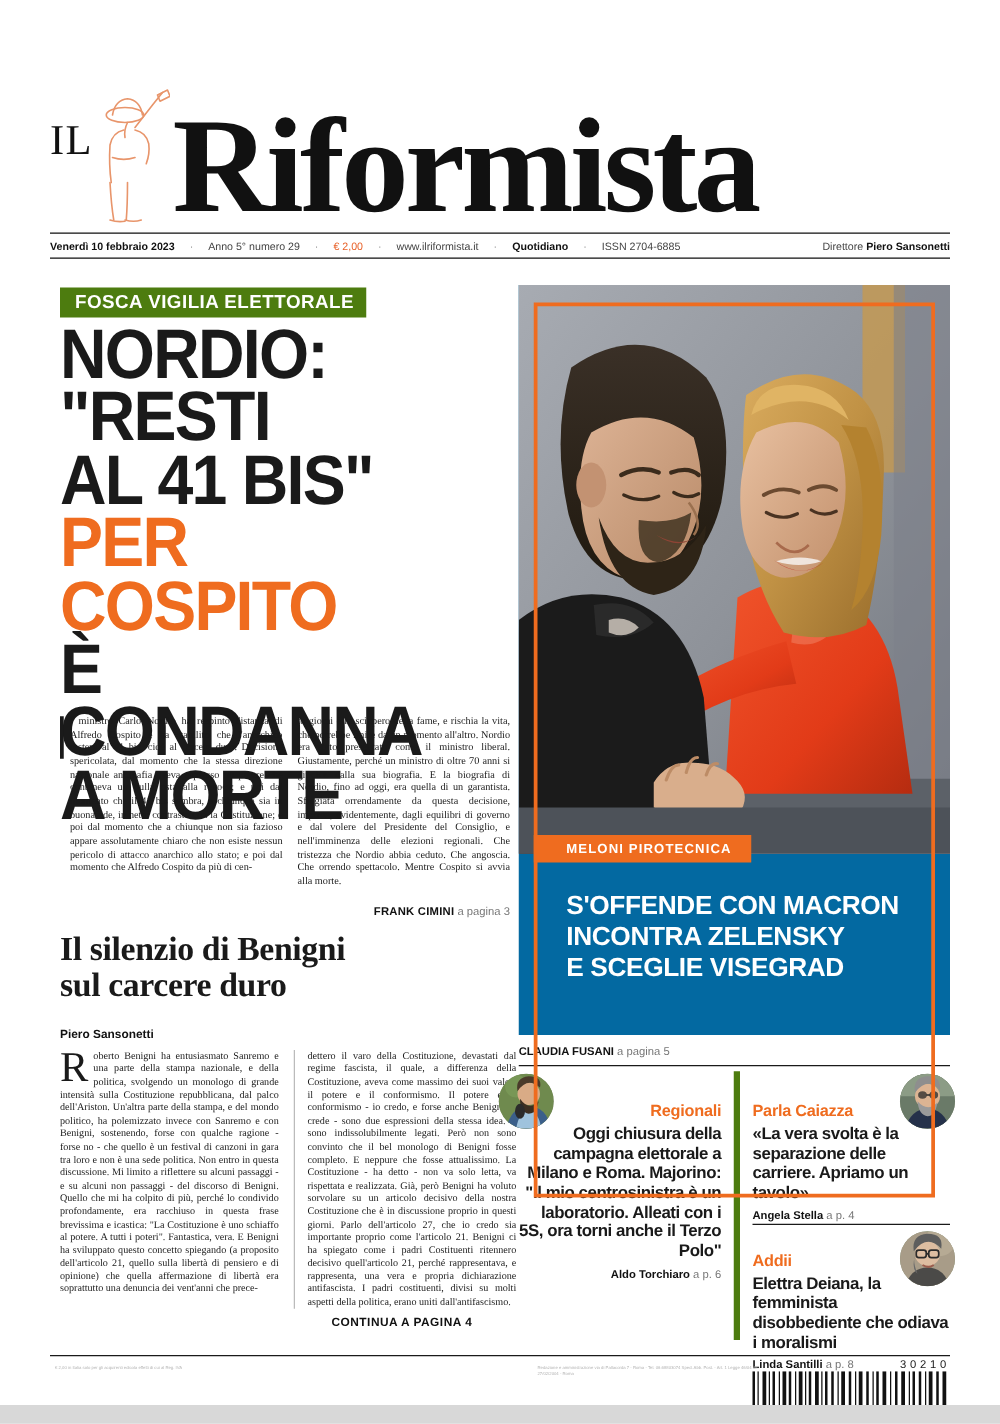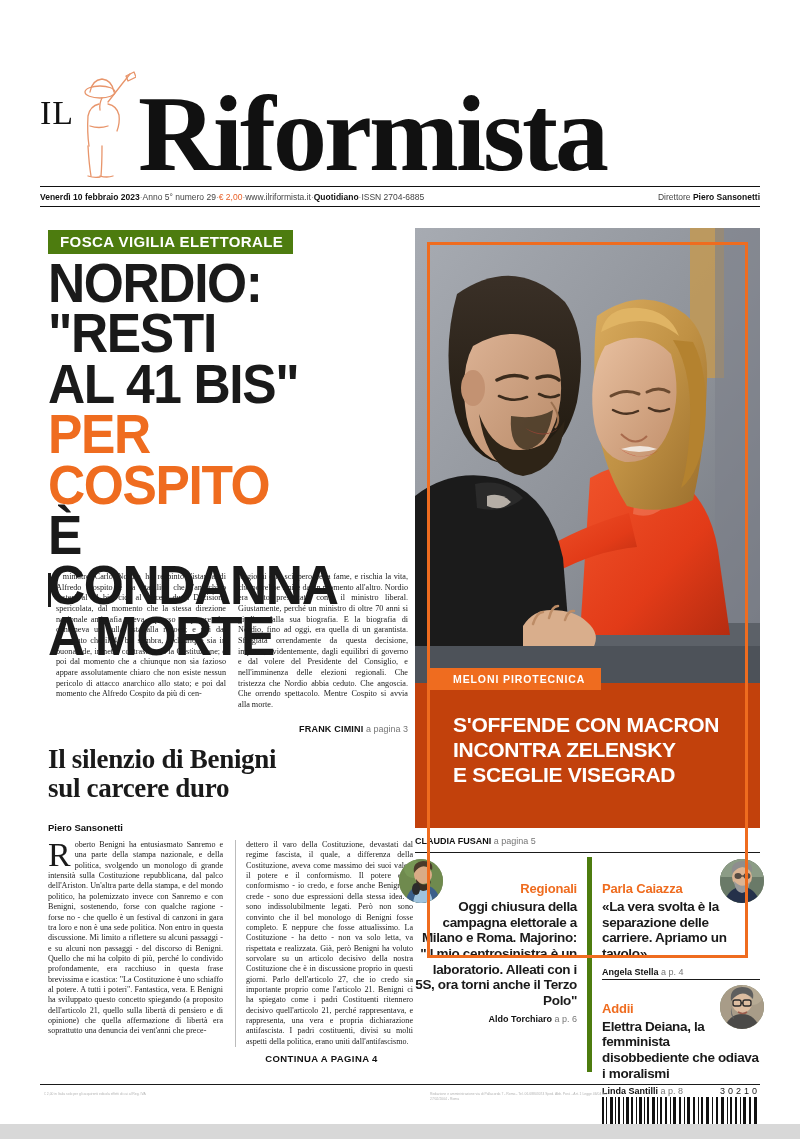--- a/index.html
+++ b/index.html
@@ -57,21 +57,21 @@
     margin-top: 6px;
   }
   .mast-info {
     display: flex;
     justify-content: space-between;
     align-items: center;
     padding-top: 5px;
     font-size: 8.5px;
     color: #444;
   }
-  .mast-info-left { display: flex; align-items: center; gap: 0; white-space: nowrap;}
+  .mast-info-left { display: flex; align-items: center; gap: 12px; white-space: nowrap;}
   .mast-info-left .b { font-weight: 700; color: #111; }
   .mast-info-left .price { color: #e8622a; font-weight: 400;}
   .mast-info-left .sep { color: #999; }
   .mast-info-right .b { font-weight: 700; color: #111; }
 
   .mast-underline {
     border-top: 1px solid #111;
     margin-top: 4px;
   }
 
@@ -183,21 +183,21 @@
     font-size: 9.5px;
     font-weight: 700;
     letter-spacing: 0.4px;
     color: #111;
   }
 
   
   .photo-block {
     position: absolute;
     left: 415px; top: 228px; width: 345px; height: 600px;
-    background: #c2410c;
+    background: #0369a1;
   }
   .photo-img {
     position: absolute;
     left: 0; top: 0; width: 345px; height: 455px;
     overflow: hidden;
     background: #8d9096;
   }
   .photo-frame {
     position: absolute;
     left: 12px; top: 14px; right: 12px; bottom: -130px;

